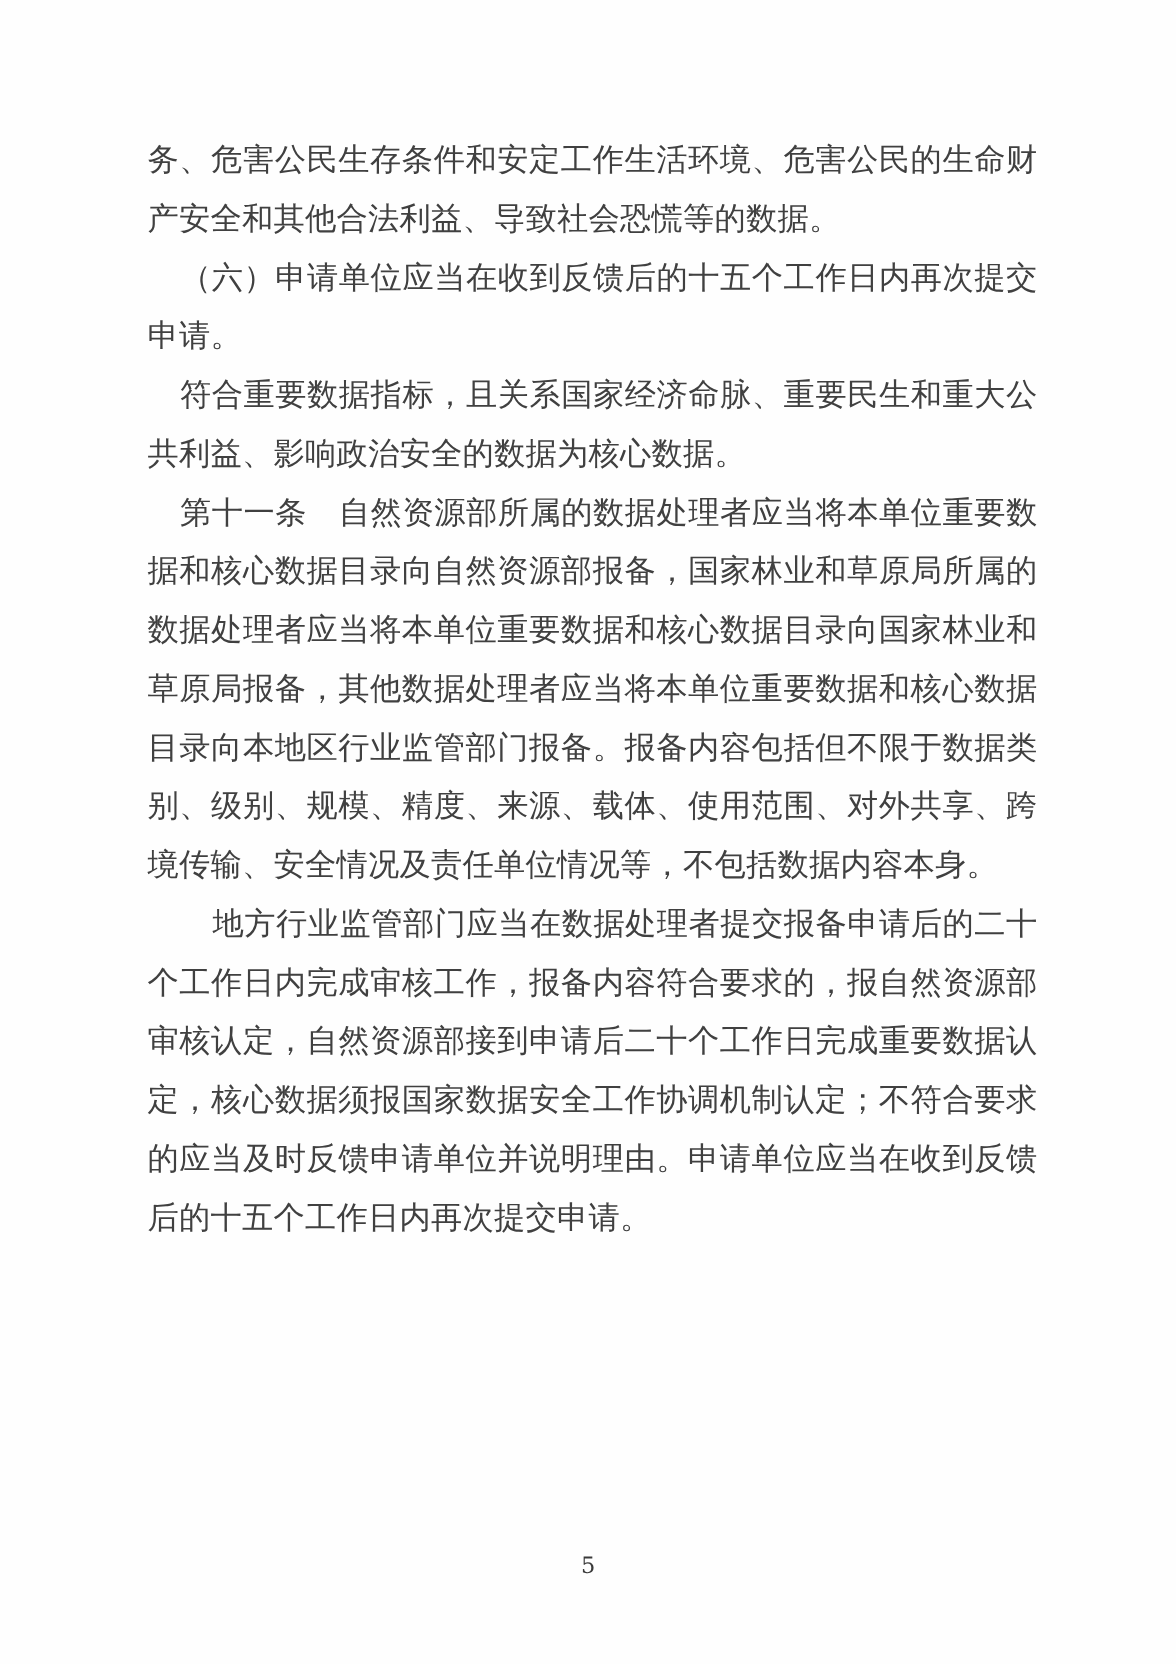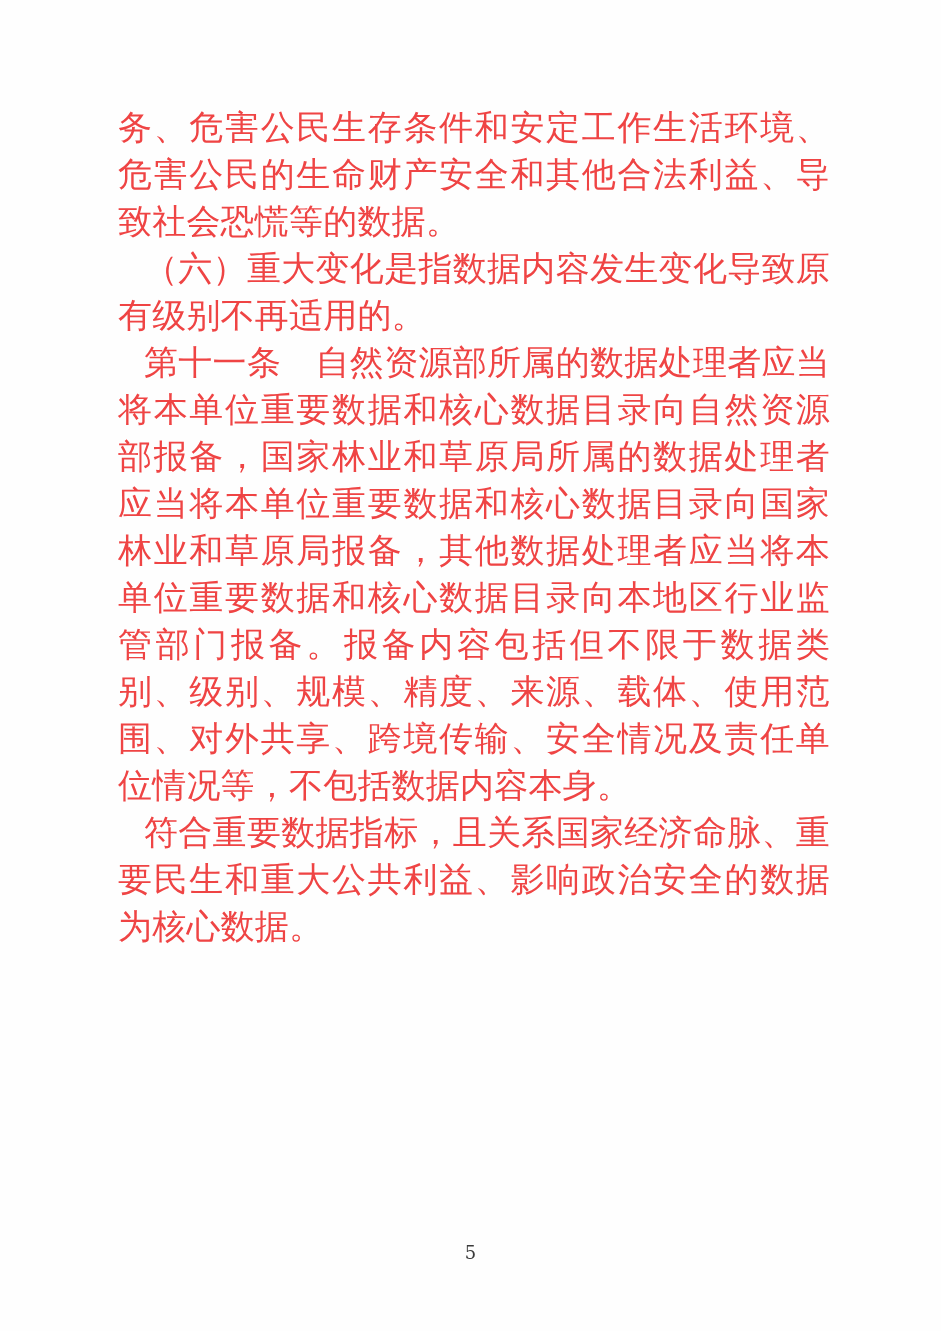--- a/index.html
+++ b/index.html
@@ -23,28 +23,28 @@
     background: #fefefe;
   }
   .content {
     position: absolute;
     left: 118px;
     top: 104px;
     width: 712px;
   }
   p.para {
     margin: 0;
-    font-size: 34px;
+    font-size: 25px;
     line-height: 47px;
     letter-spacing: 0.2px;
     text-align: justify;
     text-justify: inter-ideograph;
     font-family: "DejaVu Serif", "Liberation Serif", serif;
     font-weight: 500;
-    color: #ef4444;
+    color: #404040;
     white-space: pre-wrap;
   }
   p.indent1 { text-indent: 26px; }
   p.indent2 { text-indent: 52px; }
   p.noindent { text-indent: 0; }
   .pagenum {
     position: absolute;
     left: 0;
     top: 1242px;
     width: 941px;
@@ -53,18 +53,19 @@
     color: #3a3a3a;
     font-family: "DejaVu Serif", "Liberation Serif", serif;
   }
 </style>
 </head>
 <body>
 
 <div class="page">
   <div class="content">
     <p class="para noindent">务、危害公民生存条件和安定工作生活环境、危害公民的生命财产安全和其他合法利益、导致社会恐慌等的数据。</p>
-    <p class="para indent1">（六）重大变化是指数据内容发生变化导致原有级别不再适用的。</p>
+    <p class="para indent1">（六）申请单位应当在收到反馈后的十五个工作日内再次提交申请。</p>
+    <p class="para indent1">符合重要数据指标，且关系国家经济命脉、重要民生和重大公共利益、影响政治安全的数据为核心数据。</p>
     <p class="para indent1">第十一条　自然资源部所属的数据处理者应当将本单位重要数据和核心数据目录向自然资源部报备，国家林业和草原局所属的数据处理者应当将本单位重要数据和核心数据目录向国家林业和草原局报备，其他数据处理者应当将本单位重要数据和核心数据目录向本地区行业监管部门报备。报备内容包括但不限于数据类别、级别、规模、精度、来源、载体、使用范围、对外共享、跨境传输、安全情况及责任单位情况等，不包括数据内容本身。</p>
-    <p class="para indent1">符合重要数据指标，且关系国家经济命脉、重要民生和重大公共利益、影响政治安全的数据为核心数据。</p>
+    <p class="para indent2">地方行业监管部门应当在数据处理者提交报备申请后的二十个工作日内完成审核工作，报备内容符合要求的，报自然资源部审核认定，自然资源部接到申请后二十个工作日完成重要数据认定，核心数据须报国家数据安全工作协调机制认定；不符合要求的应当及时反馈申请单位并说明理由。申请单位应当在收到反馈后的十五个工作日内再次提交申请。</p>
   </div>
   <div class="pagenum">5</div>
 </div>
 
 </body></html>

